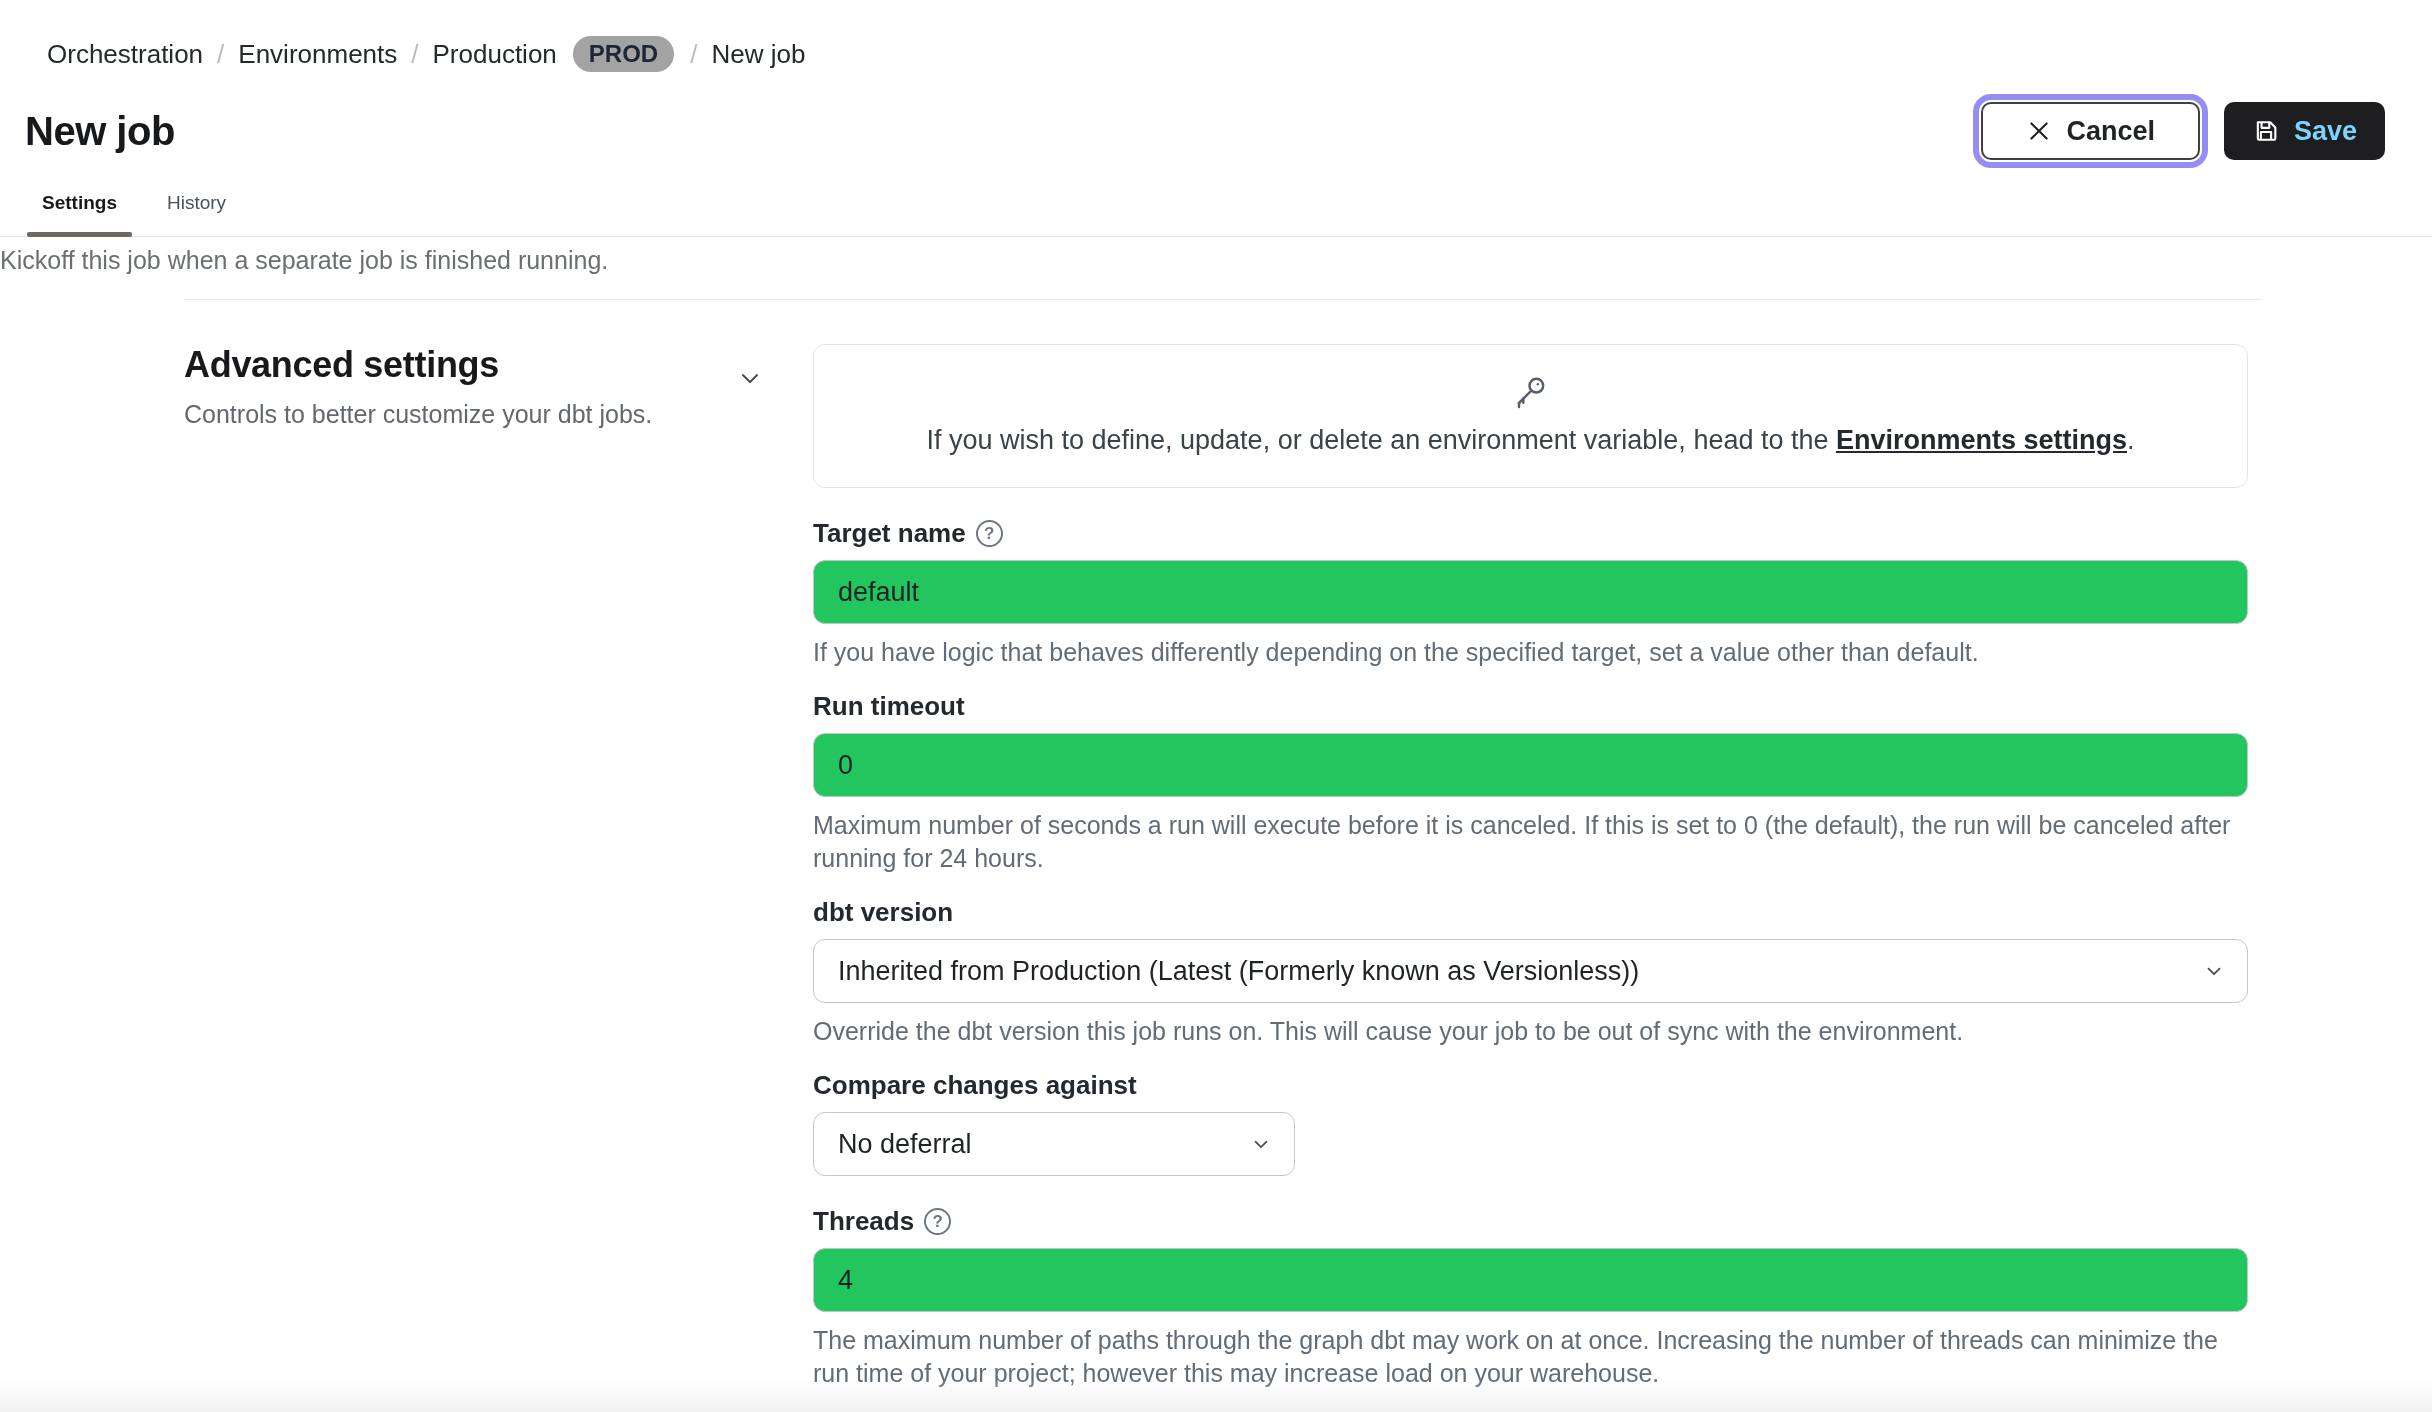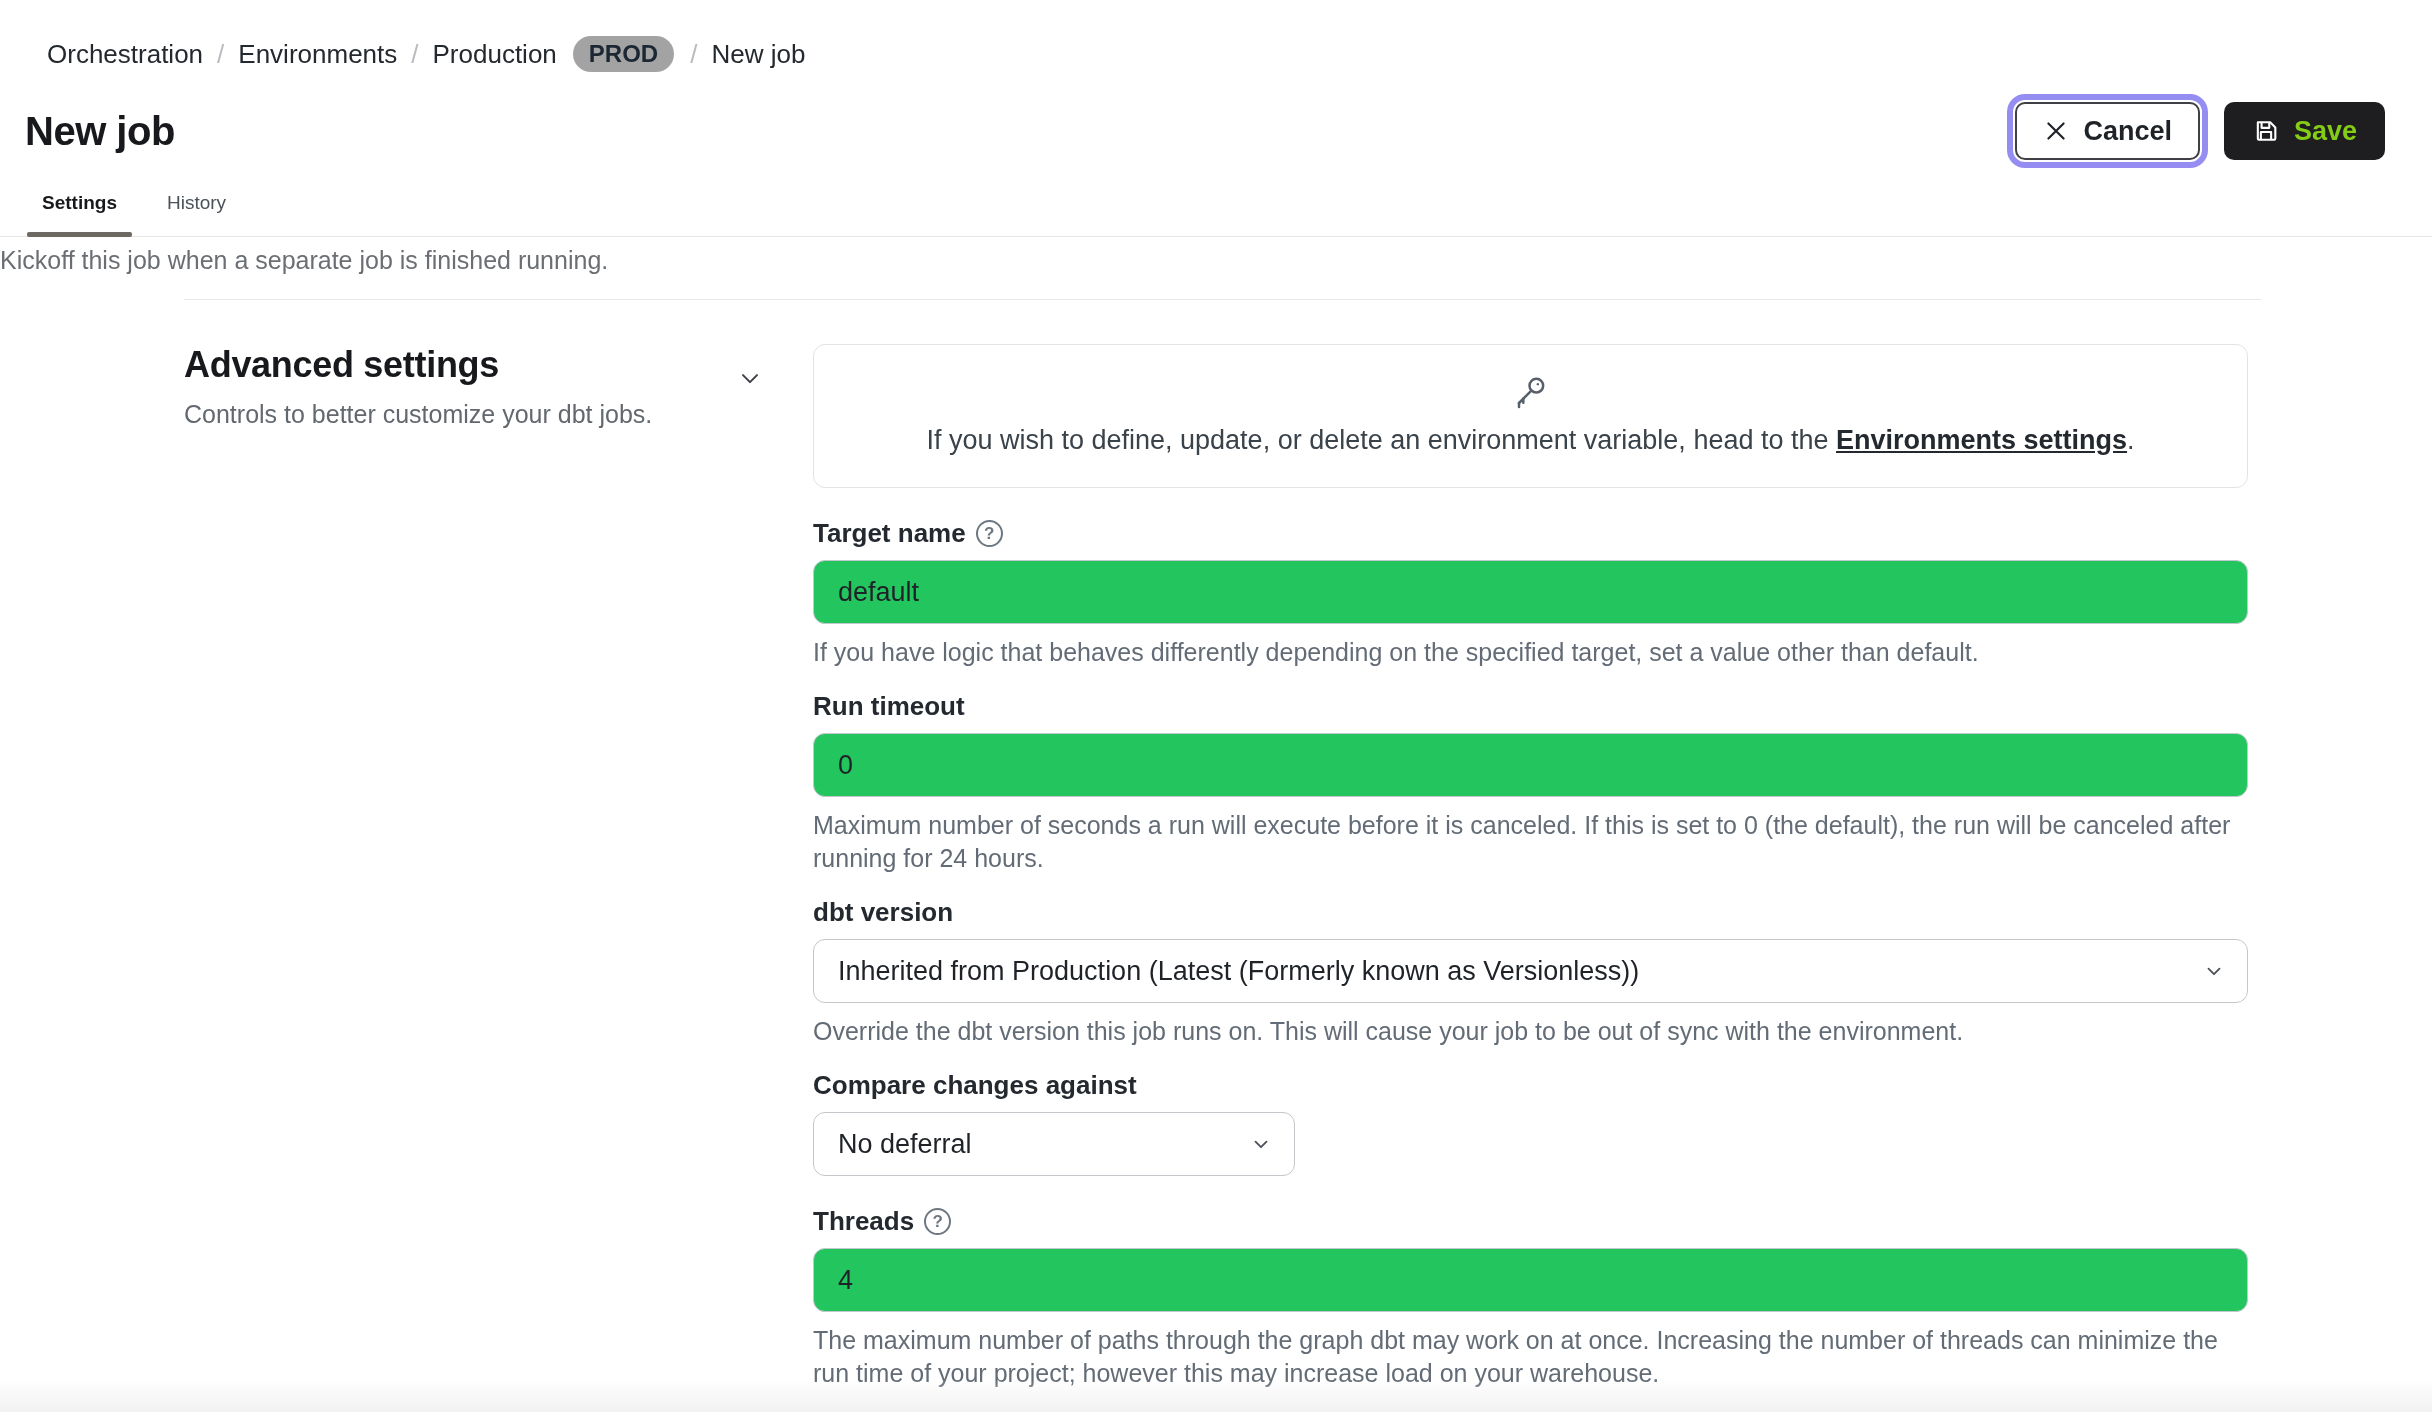--- a/index.html
+++ b/index.html
@@ -13,23 +13,23 @@
   .badge { background:#a3a3a3; color:#1c2733; font-size:24px; font-weight:700;
     padding:6px 16px; border-radius:18px; line-height:1; margin:0 2px; }
 
   .title-row { display:flex; justify-content:space-between; align-items:center;
     padding:0 47px 0 25px; margin-top:30px; }
   h1.page-title { font-size:40px; font-weight:700; color:#17191c; letter-spacing:-0.5px; }
   .actions { display:flex; align-items:center; gap:24px; }
   button { font-family:inherit; cursor:pointer; }
   .btn { height:58px; border-radius:10px; font-size:27px; font-weight:600;
     display:inline-flex; align-items:center; gap:14px; }
-  .btn-cancel { background:#fff; color:#1f2328; border:2px solid #3f3f46; padding:0 26px;
+  .btn-cancel { background:#fff; color:#1f2328; border:2px solid #3f3f46; padding:0 43px;
     outline:6px solid #968df3; outline-offset:2px;margin-left:19px; }
-  .btn-save { background:#1e1e20; color:#84cc16; border:none; padding:0 28px; }
+  .btn-save { background:#1e1e20; color:#7dd3fc; border:none; padding:0 28px; }
   .btn svg { flex:0 0 auto; }
 
   .tabs { margin-top:26px; padding-left:27px; display:flex; gap:20px; border-bottom:1px solid #e6e6e9; }
   .tab { padding:0 15px 16px; font-size:19px; color:#4b5158; font-weight:500; position:relative; line-height:34px; cursor:pointer; }
   .tab.active { color:#17191c; font-weight:700; }
   .tab.active::after { content:""; position:absolute; left:0; right:0; bottom:-1px; height:5px;
     background:#6e6862; border-radius:2px; }
 
   
   .kickoff { margin-top:6px; font-size:25px; line-height:34px; color:#6b6f73; }

